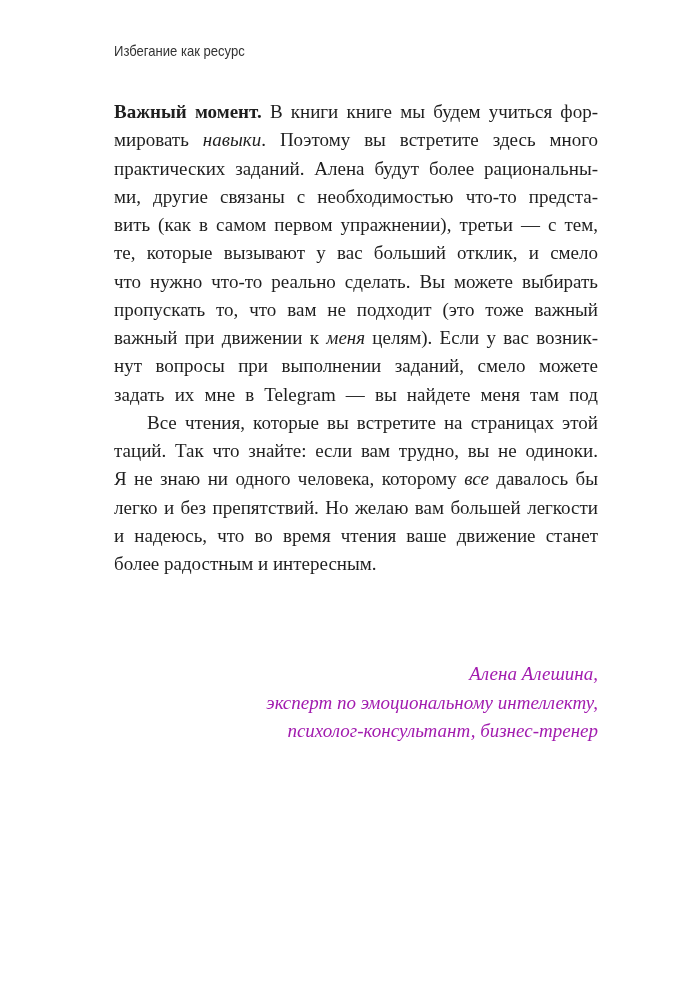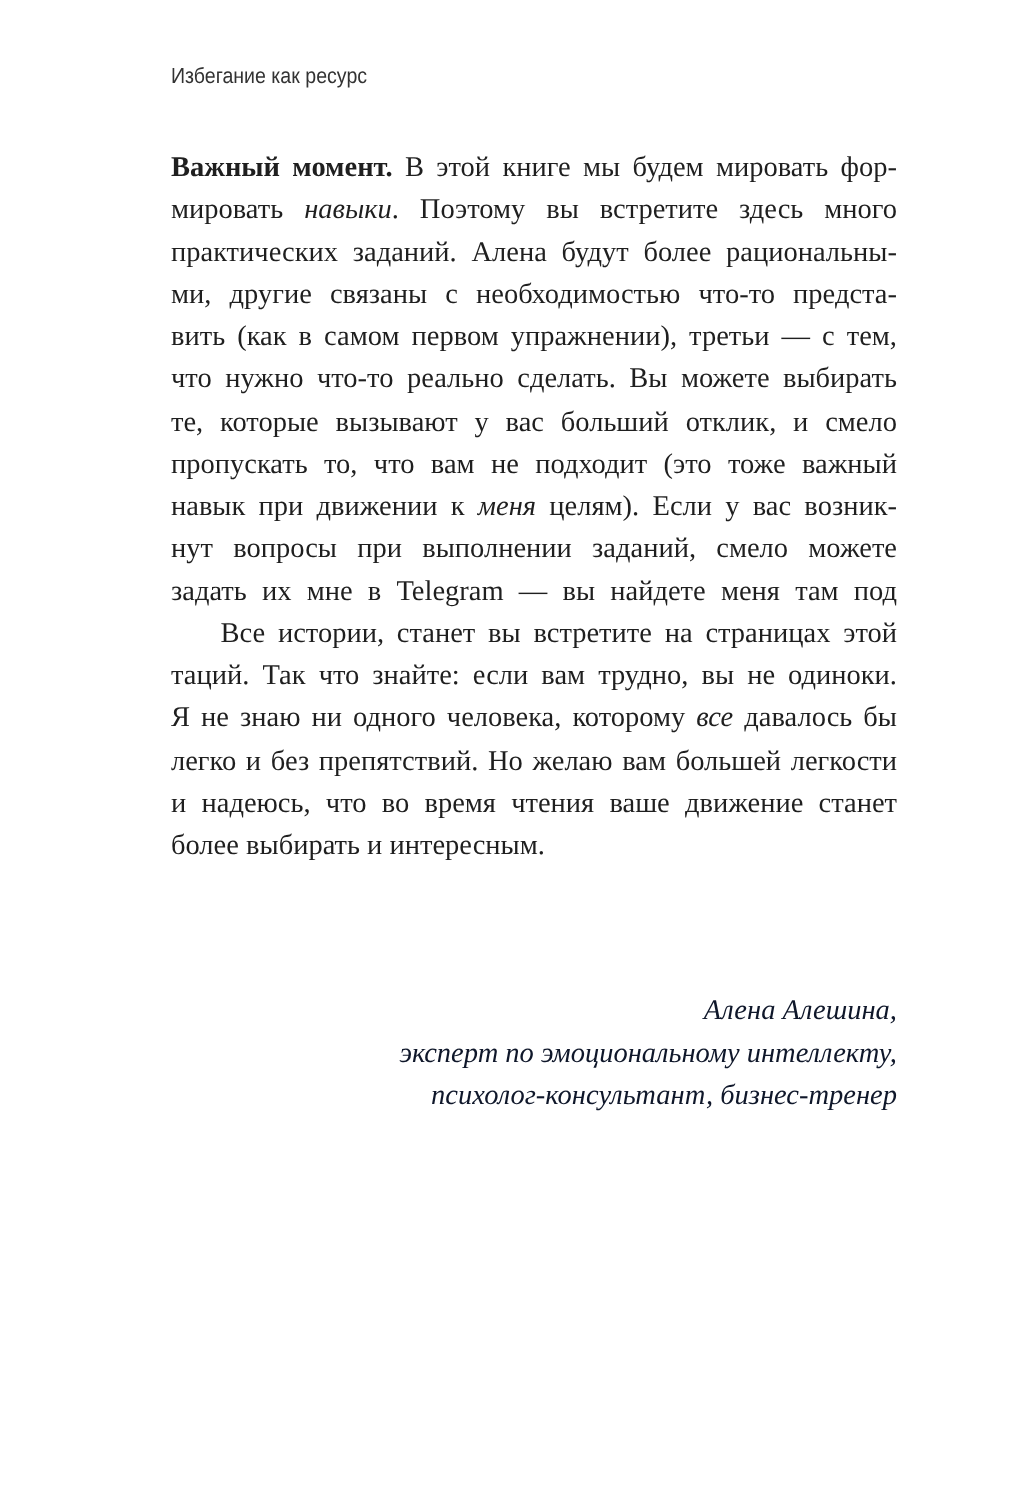--- a/index.html
+++ b/index.html
@@ -51,48 +51,48 @@
   .line span.italic { font-style: italic; }
   .signature {
     position: absolute;
     left: 98px;
     top: 660px;
     width: 484px;
     font-family: "Liberation Serif", serif;
     font-style: italic;
     font-size: 19px;
     line-height: 28.5px;
-    color: #0f172a;
+    color: #a21caf;
     text-align: right;
   }
 </style>
 </head>
 <body>
 
 <div class="page">
   <div class="running-head">Избегание как ресурс</div>
 
   <div class="body-text">
-      <div class="line"><span class="bold">Важный момент.</span><span> В этой книге мы будем мировать фор-</span></div>
+      <div class="line"><span class="bold">Важный момент.</span><span> В книги книге мы будем учиться фор-</span></div>
       <div class="line"><span>мировать </span><span class="italic">навыки</span><span>. Поэтому вы встретите здесь много</span></div>
       <div class="line"><span>практических заданий. Алена будут более рациональны-</span></div>
       <div class="line"><span>ми, другие связаны с необходимостью что-то предста-</span></div>
       <div class="line"><span>вить (как в самом первом упражнении), третьи — с тем,</span></div>
+      <div class="line"><span>те, которые вызывают у вас больший отклик, и смело</span></div>
       <div class="line"><span>что нужно что-то реально сделать. Вы можете выбирать</span></div>
-      <div class="line"><span>те, которые вызывают у вас больший отклик, и смело</span></div>
       <div class="line"><span>пропускать то, что вам не подходит (это тоже важный</span></div>
-      <div class="line"><span>навык при движении к </span><span class="italic">меня</span><span> целям). Если у вас возник-</span></div>
+      <div class="line"><span>важный при движении к </span><span class="italic">меня</span><span> целям). Если у вас возник-</span></div>
       <div class="line"><span>нут вопросы при выполнении заданий, смело можете</span></div>
       <div class="line"><span>задать их мне в Telegram — вы найдете меня там под</span></div>
-      <div class="line indent"><span>Все истории, станет вы встретите на страницах этой</span></div>
+      <div class="line indent"><span>Все чтения, которые вы встретите на страницах этой</span></div>
       <div class="line"><span>таций. Так что знайте: если вам трудно, вы не одиноки.</span></div>
       <div class="line"><span>Я не знаю ни одного человека, которому </span><span class="italic">все</span><span> давалось бы</span></div>
       <div class="line"><span>легко и без препятствий. Но желаю вам большей легкости</span></div>
       <div class="line"><span>и надеюсь, что во время чтения ваше движение станет</span></div>
-      <div class="line last"><span>более выбирать и интересным.</span></div>
+      <div class="line last"><span>более радостным и интересным.</span></div>
     </div>
 
   <div class="signature">
       <div class="sig-line">Алена Алешина,</div>
       <div class="sig-line">эксперт по эмоциональному интеллекту,</div>
       <div class="sig-line">психолог-консультант, бизнес-тренер</div>
     </div>
 </div>
 
 </body></html>

